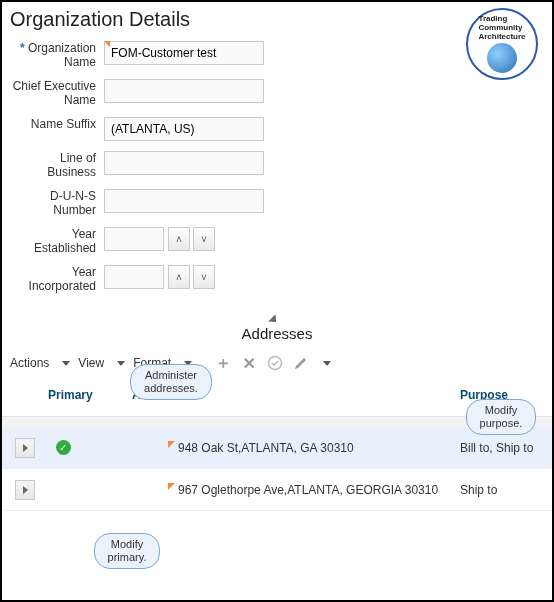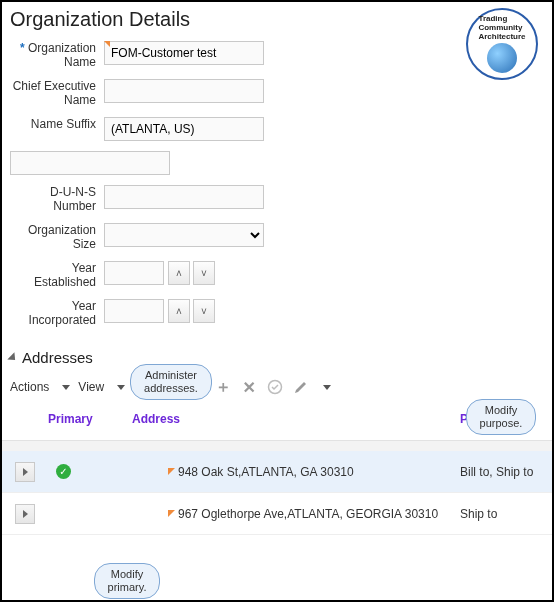--- a/index.html
+++ b/index.html
@@ -118,20 +118,21 @@
     cursor: pointer;
     font-size: 10px;
     color: #555;
   }
   .spin-btn + .spin-btn { margin-left: 3px; }
   .section-hdr {
     display: flex;
     align-items: center;
     padding: 4px 8px;
     margin-top: 4px;
+    flex-direction: column;
   }
   .disclose {
     width: 0; height: 0;
     border-top: 5px solid transparent;
     border-bottom: 5px solid transparent;
     border-left: 6px solid #666;
     transform: rotate(45deg);
     margin-right: 6px;
   }
   .section-title {
@@ -145,21 +146,21 @@
     border-radius: 16px;
     padding: 4px 10px;
     font-size: 11px;
     color: #333;
     text-align: center;
     line-height: 13px;
     z-index: 10;
   }
   .callout.admin { top: 362px; left: 128px; width: 82px; }
   .callout.modpurpose { top: 397px; right: 16px; width: 70px; }
-  .callout.modprimary { top: 561px; left: 92px; width: 66px; }
+  .callout.modprimary { top: 531px; left: 92px; width: 66px; }
   .toolbar {
     display: flex;
     align-items: center;
     gap: 8px;
     padding: 8px 8px 6px 8px;
     font-size: 12px;
   }
   .tb-item {
     display: inline-flex;
     align-items: center;
@@ -186,21 +187,21 @@
   .thead {
     display: flex;
     padding: 10px 0 14px 0;
     border-bottom: 1px solid #e2e2e2;
   }
   .th, .td { font-size: 12px; }
   .col-expand { width: 46px; }
   .col-primary { width: 84px; text-align: left; }
   .col-address { flex: 1; text-align: left; }
   .col-purpose { width: 92px; text-align: left; }
-  .th { font-weight: bold; color: #6d28d9; }
+  .th { font-weight: bold; color: #0c4a6e; }
   .trow {
     display: flex;
     align-items: center;
     height: 42px;
     border-bottom: 1px solid #eee;
   }
   .trow.sel { background: #e8f1fb; }
   .expand-cell {
     width: 46px;
     display: flex;
@@ -230,21 +231,20 @@
   .check-badge {
     width: 15px; height: 15px;
     border-radius: 50%;
     background: #2fae3f;
     display: flex; align-items: center; justify-content: center;
     color: #fff; font-size: 10px;
   }
   .address-cell {
     flex: 1;
     display: flex;
-    align-items: center;
     gap: 2px;
     color: #333;
     padding-left: 36px;
   }
   .addr-mark {
     width: 0; height: 0;
     border-right: 7px solid transparent;
     border-top: 7px solid #f08b3c;
     display: inline-block;
     margin-right: 1px;
@@ -286,32 +286,29 @@
     <div class="form-label">Chief Executive Name</div>
     <input class="form-input" value="" style="">
   </div>
 
   <div class="form-row">
     <div class="form-label">Name Suffix</div>
     <input class="form-input" value="(ATLANTA, US)" style="">
   </div>
 
   <div class="form-row">
+    <div class="form-label">Line of Business</div>
     <input class="form-input" value="" style="">
   </div>
 
   <div class="form-row">
     <div class="form-label">D-U-N-S Number</div>
     <input class="form-input" value="" style="">
   </div>
 
-  <div class="form-row">
-    <div class="form-label">Organization Size</div>
-    <select class="form-input"></select>
-  </div>
 
   <div class="form-row">
     <div class="form-label">Year Established</div>
     <div class="spinner-group">
       <input class="spinner-input" value="" style="">
       <div class="spin-btn">
           <span>˄</span>
         </div>
       <div class="spin-btn">
           <span>˅</span>

